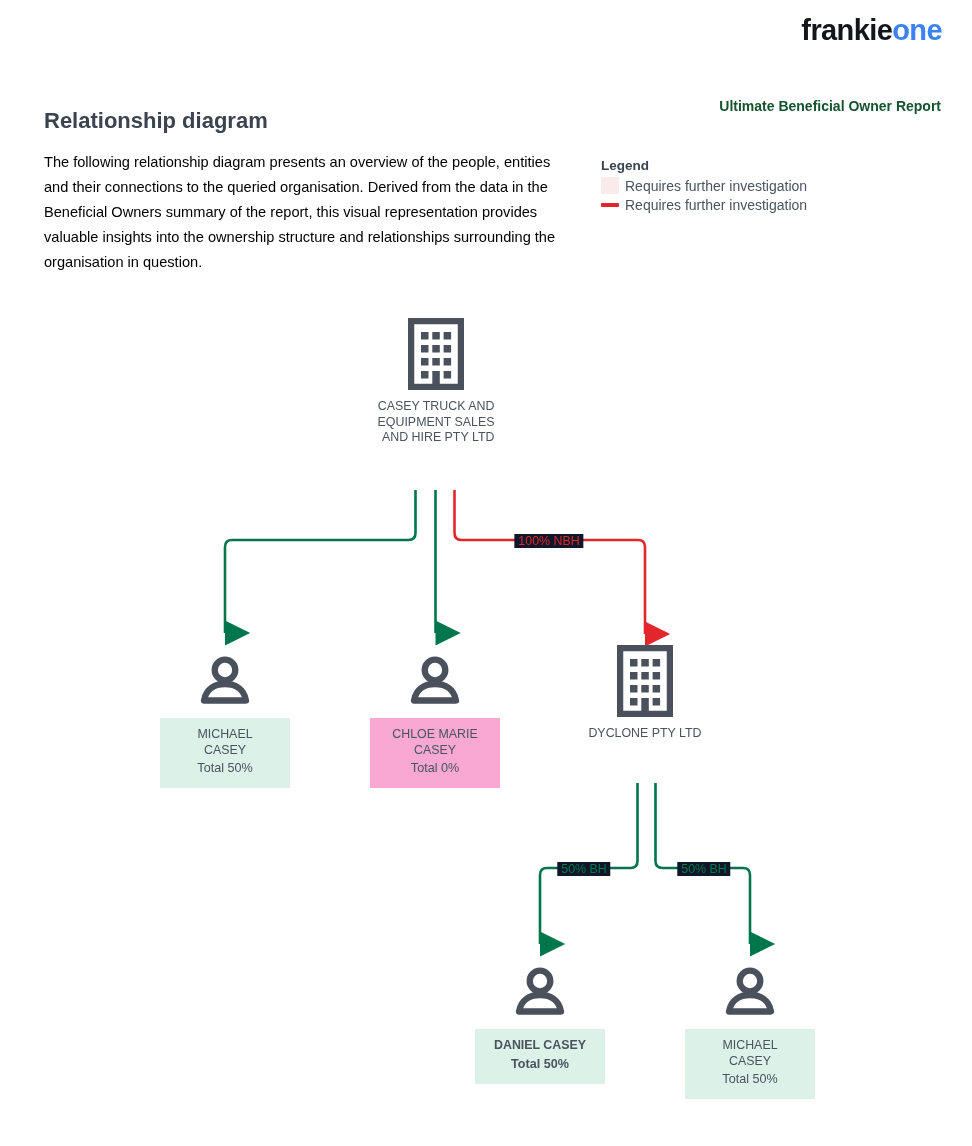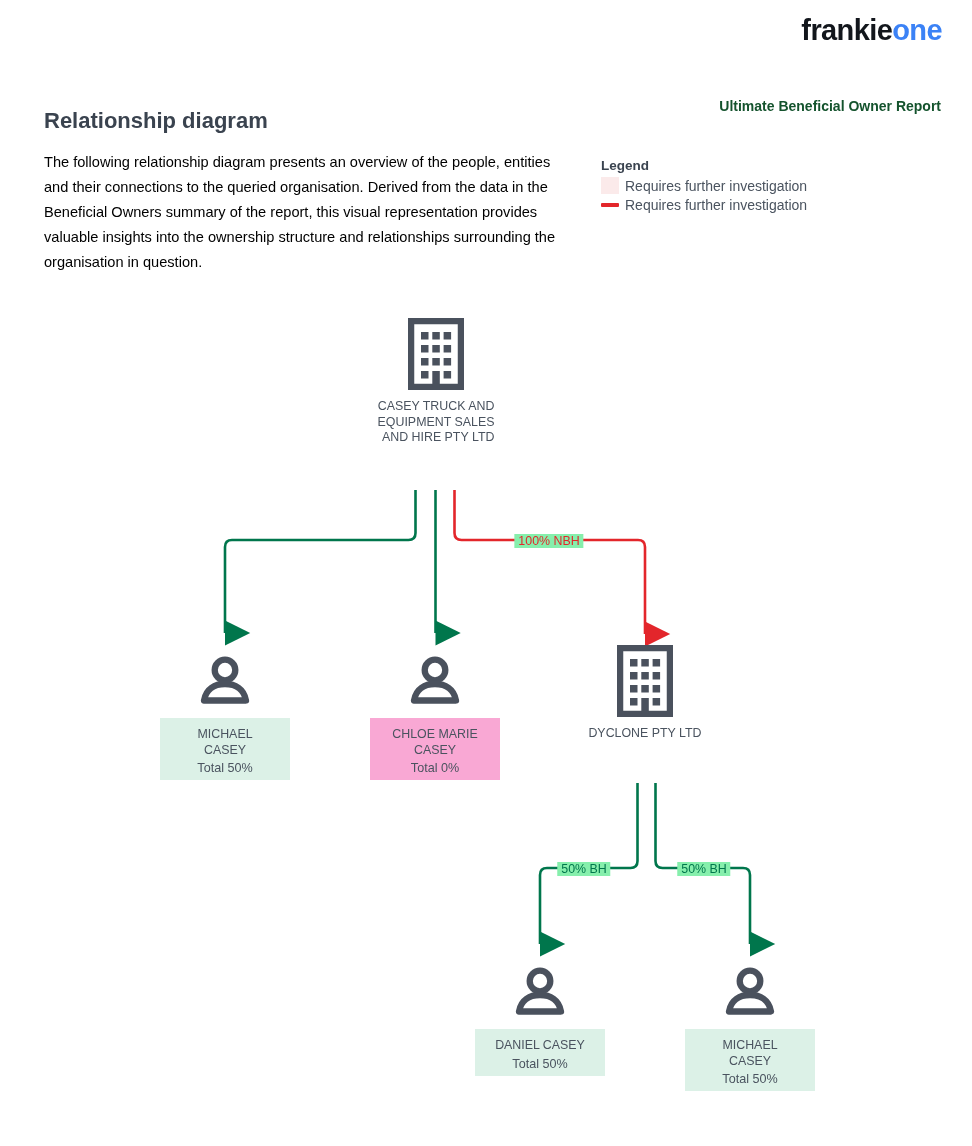--- a/index.html
+++ b/index.html
@@ -131,41 +131,41 @@
   .node-caption {
     margin-top: 9px;
     font-size: 12.4px;
     line-height: 15.5px;
     text-align: right;
     color: #4a535f;
     white-space: pre-line;
   }
   .node-box {
     margin-top: 8px;
-    padding: 9px 12px 4px 12px;
+    padding: 9px 12px 12px 12px;
     text-align: center;
     box-sizing: border-box;
   }
   .node-box-name {
     font-size: 12.4px;
     line-height: 15.5px;
     color: #4a535f;
     white-space: pre-line;
   }
   .node-box-total {
     font-size: 12.6px;
     line-height: 16px;
     margin-top: 2px;
     color: #4a535f;
   }
 
   .edge-label {
     position: absolute;
     font-size: 12.4px;
-    background: #86efac;
+    background: #0f172a;
     padding: 0 4px;
     white-space: nowrap;
     transform: translate(-50%, -50%);
   }
 </style>
 </head>
 <body>
 
 <div id="brand-logo">
   <span class="brand-frankie">frankie</span><span class="brand-one">one</span>
@@ -283,21 +283,21 @@
       <rect x="24.3" y="53" width="7.5" height="16" fill="#4a515d"></rect>
     </svg>
     <div class="node-caption">DYCLONE PTY LTD</div>
   </div>
 
   <div class="node" style="left:475px; top:965px; width:130px;">
     <svg class="node-icon" width="56" height="56" viewBox="0 0 56 56">
       <circle cx="28" cy="16" r="10.3" fill="none" stroke="#4a515d" stroke-width="6.3"></circle>
       <path d="M 7 46.5 C 9 34.5 18 30 28 30 C 38 30 47 34.5 49 46.5 Z" fill="none" stroke="#4a515d" stroke-width="6.3" stroke-linejoin="round"></path>
     </svg>
-    <div class="node-box" style="background:#dcf1e7; width:130px;">
+    <div class="node-box" style="background:#dcf1e7; width:130px;font-weight:bold;">
       <div class="node-box-name">DANIEL CASEY</div>
       <div class="node-box-total">Total 50%</div>
     </div>
   </div>
 
   <div class="node" style="left:685px; top:965px; width:130px;">
     <svg class="node-icon" width="56" height="56" viewBox="0 0 56 56">
       <circle cx="28" cy="16" r="10.3" fill="none" stroke="#4a515d" stroke-width="6.3"></circle>
       <path d="M 7 46.5 C 9 34.5 18 30 28 30 C 38 30 47 34.5 49 46.5 Z" fill="none" stroke="#4a515d" stroke-width="6.3" stroke-linejoin="round"></path>
     </svg>

